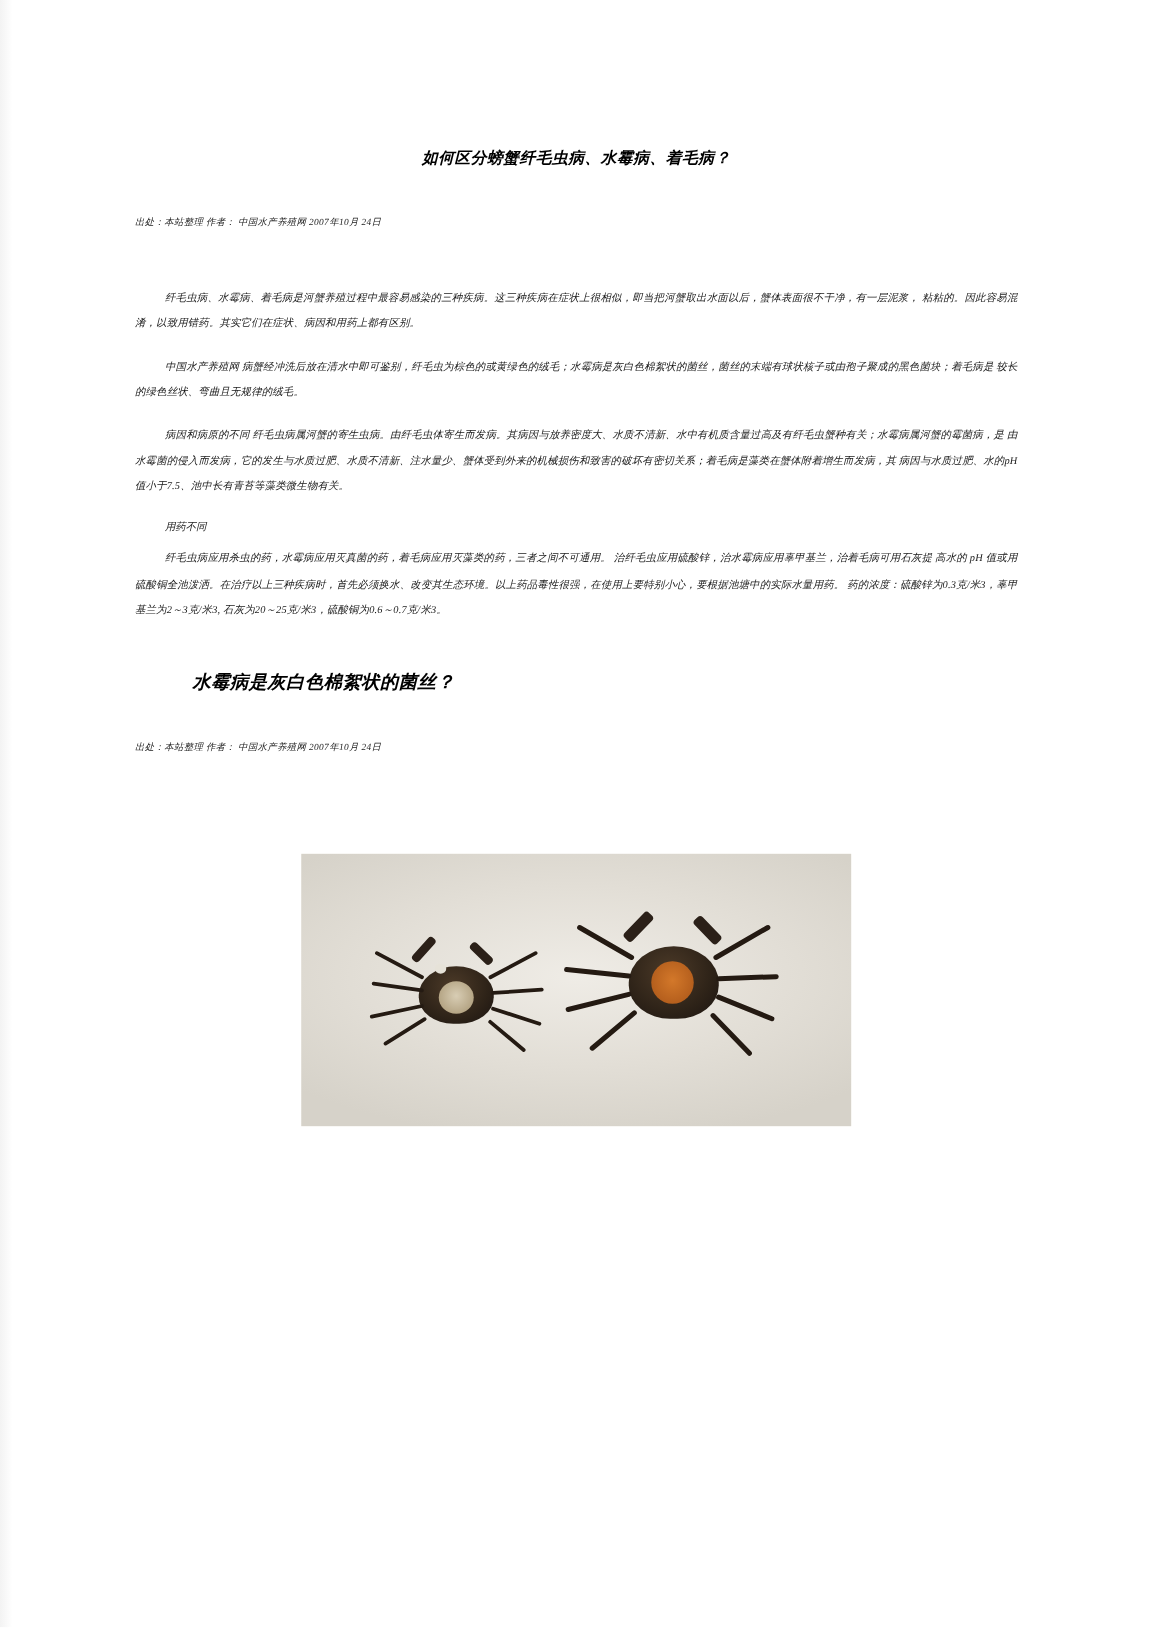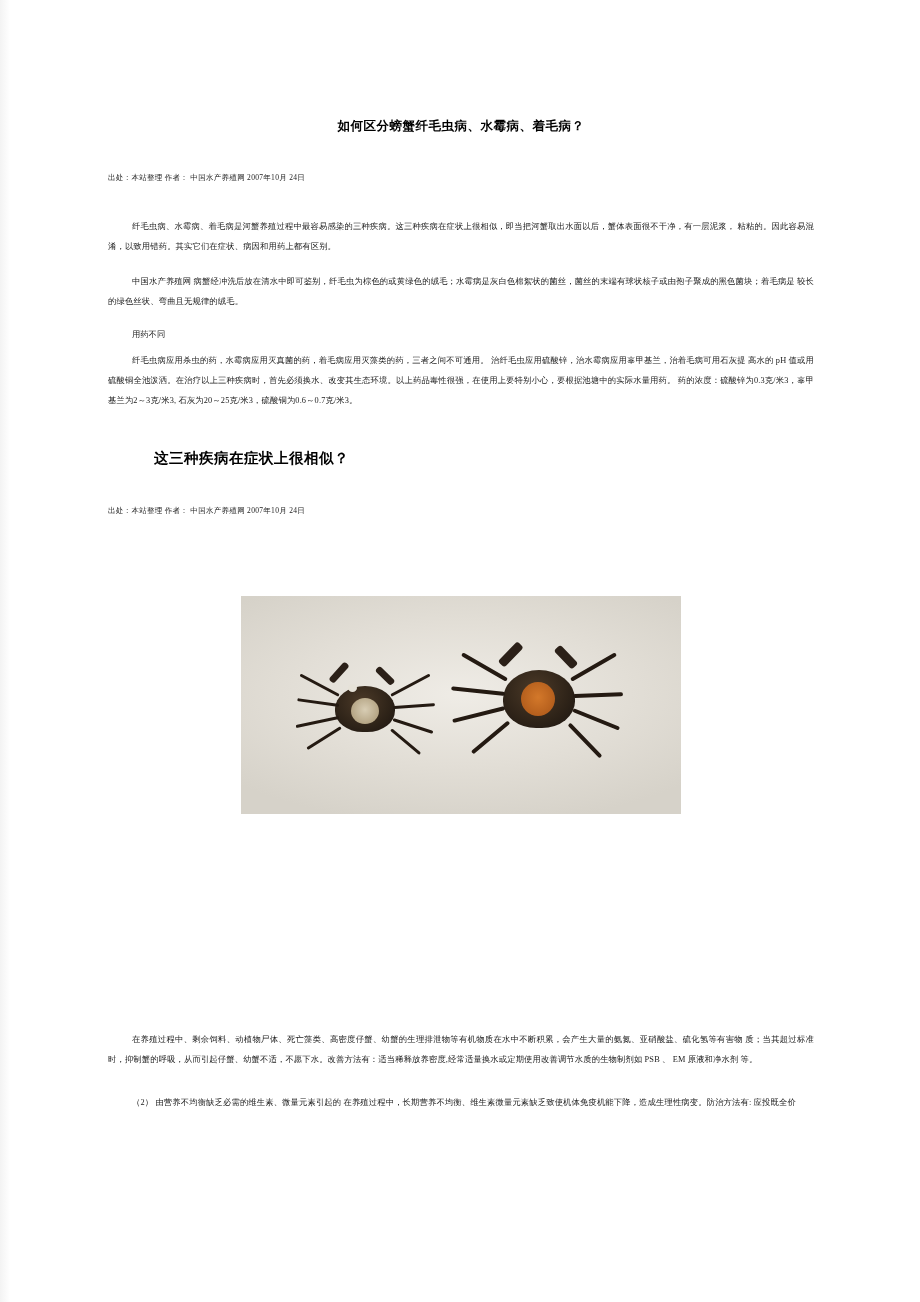--- a/index.html
+++ b/index.html
@@ -11,20 +11,21 @@
     font-family: "Liberation Serif", "DejaVu Serif", serif;
     color: #1a1a1a;
   }
   .page {
     width: 815px;
     height: 1302px;
     position: relative;
     background: #ffffff;
     overflow: hidden;
     box-sizing: border-box;
+    font-style: italic;
   }
   .content {
     position: absolute;
     left: 108px;
     top: 0;
     width: 706px;
   }
   .article-title {
     text-align: center;
     font-size: 12.5px;
@@ -52,21 +53,21 @@
     line-height: 2.45;
     text-align: justify;
     margin: 0 0 14px 0;
     color: #1a1a1a;
     letter-spacing: 0.15px;
   }
   .indent {
     text-indent: 24px;
   }
   .block1 {
-    margin-top: 34px;
+    margin-top: 46px;
   }
   .block-gap {
     margin-top: 16px;
   }
   .subhead {
     font-size: 8.3px;
     line-height: 2.2;
     margin: 0 0 6px 0;
     text-indent: 24px;
     color: #1a1a1a;
@@ -134,25 +135,26 @@
 <div class="page">
   <div class="shadow-left"></div>
 
   <div class="content">
     <h1 class="article-title">如何区分螃蟹纤毛虫病、水霉病、着毛病？</h1>
     <div class="byline">出处：本站整理  作者：  中国水产养殖网  2007年10月  24日</div>
 
     <div class="block1">
       <p class="para indent">纤毛虫病、水霉病、着毛病是河蟹养殖过程中最容易感染的三种疾病。这三种疾病在症状上很相似，即当把河蟹取出水面以后，蟹体表面很不干净，有一层泥浆， 粘粘的。因此容易混淆，以致用错药。其实它们在症状、病因和用药上都有区别。</p>
       <p class="para indent block-gap">中国水产养殖网  病蟹经冲洗后放在清水中即可鉴别，纤毛虫为棕色的或黄绿色的绒毛；水霉病是灰白色棉絮状的菌丝，菌丝的末端有球状核子或由孢子聚成的黑色菌块；着毛病是  较长的绿色丝状、弯曲且无规律的绒毛。</p>
+      <p class="para indent block-gap">病因和病原的不同  纤毛虫病属河蟹的寄生虫病。由纤毛虫体寄生而发病。其病因与放养密度大、水质不清新、水中有机质含量过高及有纤毛虫蟹种有关；水霉病属河蟹的霉菌病，是  由水霉菌的侵入而发病，它的发生与水质过肥、水质不清新、注水量少、蟹体受到外来的机械损伤和致害的破坏有密切关系；着毛病是藻类在蟹体附着增生而发病，其  病因与水质过肥、水的pH值小于7.5、池中长有青苔等藻类微生物有关。</p>
       <p class="subhead block-gap">用药不同</p>
       <p class="para indent">纤毛虫病应用杀虫的药，水霉病应用灭真菌的药，着毛病应用灭藻类的药，三者之间不可通用。  治纤毛虫应用硫酸锌，治水霉病应用辜甲基兰，治着毛病可用石灰提  高水的  pH  值或用硫酸铜全池泼洒。在治疗以上三种疾病时，首先必须换水、改变其生态环境。以上药品毒性很强，在使用上要特别小心，要根据池塘中的实际水量用药。  药的浓度：硫酸锌为0.3克/米3，辜甲基兰为2～3克/米3, 石灰为20～25克/米3，硫酸铜为0.6～0.7克/米3。</p>
     </div>
 
-    <h2 class="article-title second">这三种疾病在症状上很相似？</h2>
+    <h2 class="article-title second">水霉病是灰白色棉絮状的菌丝？</h2>
     <div class="byline">出处：本站整理  作者：  中国水产养殖网  2007年10月  24日</div>
 
     <div class="figure">
       <div class="figure-inner">
 
         <div class="crab" style="left:60px; top:58px; width:130px; height:110px;">
           <div class="body" style="left:34px; top:32px; width:60px; height:46px;"></div>
           <div class="belly" style="left:50px; top:44px; width:28px; height:26px; background: radial-gradient(ellipse at 50% 45%, #d8cdb4 0%, #b5a585 70%, #8d7d5e 100%);"></div>
           <div class="belly" style="left:47px; top:30px; width:9px; height:8px; background:#e6e2d8;"></div>
           <div class="leg" style="left:38px; top:40px; width:44px; height:3px; transform: rotate(-152deg);"></div>
@@ -179,16 +181,14 @@
           <div class="leg" style="left:114px; top:72px; width:50px; height:4px; transform: rotate(22deg);"></div>
           <div class="leg" style="left:110px; top:86px; width:46px; height:4px; transform: rotate(46deg);"></div>
           <div class="claw" style="left:42px; top:24px; width:28px; height:9px; transform: rotate(-46deg);"></div>
           <div class="claw" style="left:116px; top:26px; width:26px; height:9px; transform: rotate(-134deg);"></div>
         </div>
       </div>
     </div>
   </div>
 
   <div class="lower-text">
-    <p class="para indent">在养殖过程中、剩余饲料、动植物尸体、死亡藻类、高密度仔蟹、幼蟹的生理排泄物等有机物质在水中不断积累，会产生大量的氨氮、亚硝酸盐、硫化氢等有害物  质；当其超过标准时，抑制蟹的呼吸，从而引起仔蟹、幼蟹不适，不愿下水。改善方法有：适当稀释放养密度,经常适量换水或定期使用改善调节水质的生物制剂如 PSB 、  EM  原液和净水剂  等。</p>
-    <p class="para numlist" style="margin-top:22px;">（2）  由营养不均衡缺乏必需的维生素、微量元素引起的  在养殖过程中，长期营养不均衡、维生素微量元素缺乏致使机体免疫机能下降，造成生理性病变。防治方法有: 应投既全价</p>
   </div>
 </div>
 
 </body></html>

